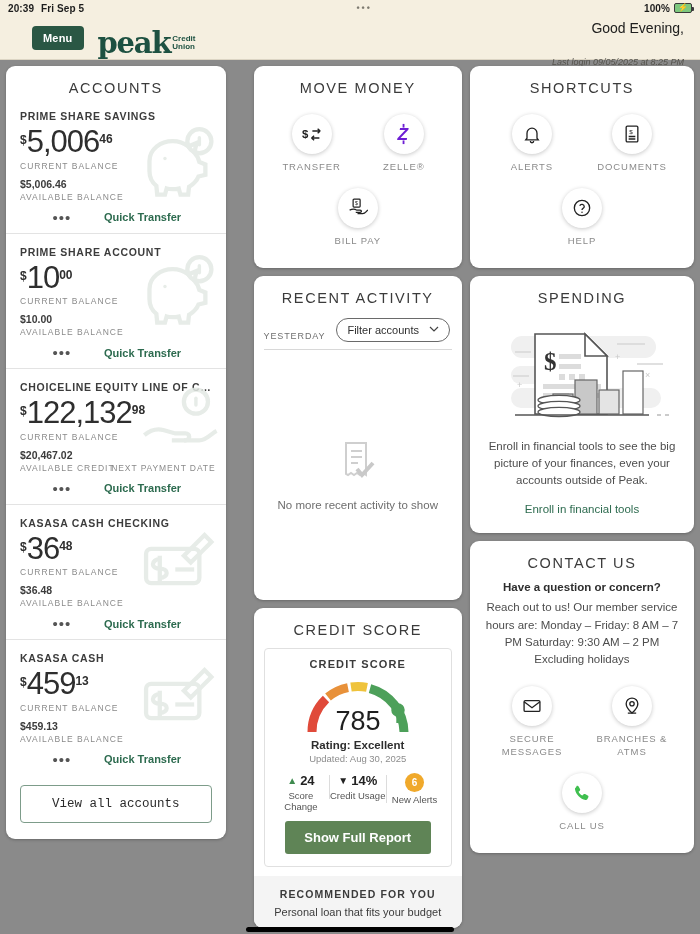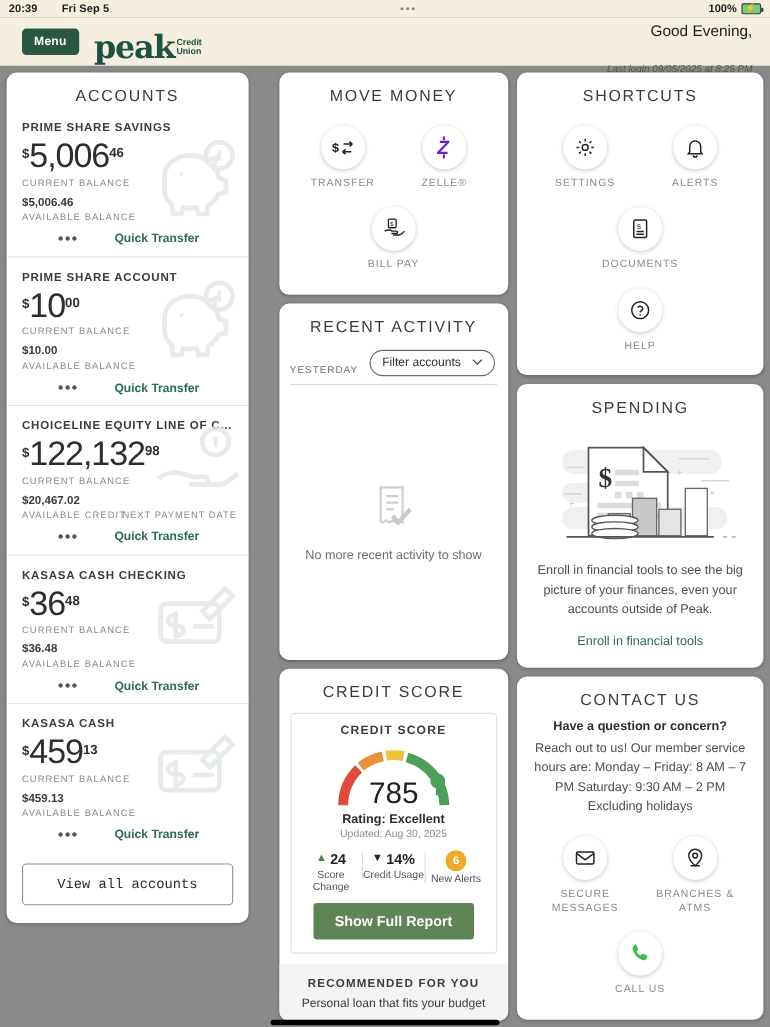--- a/index.html
+++ b/index.html
@@ -8,38 +8,38 @@
     font-family: "Liberation Sans", sans-serif;
     background: #8a8a8a;
     overflow: hidden;
   }
   
   .statusbar {
     height: 16px; background: #f5efe0; color: #1c1c1c;
     display: flex; align-items: center; padding: 0 8px;
     font-size: 10px; font-weight: 700; letter-spacing: .1px;
   }
-  .sb-left { display: flex; gap: 22px; align-items: center; }
+  .sb-left { display: flex; gap: 7px; align-items: center; }
   .sb-center { flex: 1; display: flex; justify-content: center; align-items: center; }
   .dots3 { letter-spacing: 2px; color: #7d7a70; font-size: 9px; }
   .sb-right { display: flex; gap: 4px; align-items: center; }
   .battery {
     width: 18px; height: 10px; border: 1px solid #3a3a3a; border-radius: 2px;
     background: #7ec87e; position: relative; display:flex; align-items:center; justify-content:center;
   }
   .battery:after {
     content:""; position:absolute; right:-3px; top:3px; width:2px; height:4px;
     background:#3a3a3a; border-radius:0 1px 1px 0;
   }
   .bolt { font-size: 8px; color: #14320f; line-height: 1; }
 
   
   .header {
     height: 44px; background: #f5efe0; display: flex; align-items: center;
-    padding: 0 20px; position: relative; border-bottom: 1px solid #dcd5c4;
+    padding: 0 32px; position: relative; border-bottom: 1px solid #dcd5c4;
   }
   .menu-btn {
     background: #2a5744; color: #fff; font-size: 11px; font-weight: 700;
     padding: 6px 11px; border-radius: 4px; letter-spacing: .2px;
   }
   .logo { display: flex; align-items: flex-end; margin-left: 14px; }
   .logo-word {
     font-family: "DejaVu Serif", serif; font-weight: 700; font-size: 29px;
     color: #1d5141; letter-spacing: -1.2px; line-height: .9; margin-top: 12px;
   }
@@ -460,29 +460,20 @@
   </div>
 
   <div class="col col-c">
 
     <div class="card">
       <div class="card-title">SHORTCUTS</div>
       <div class="icon-grid">
         <div class="icon-cell">
           <div class="icon-circle">
             <svg width="20" height="20" viewBox="0 0 24 24" fill="none" stroke="#222" stroke-width="1.6">
-              <circle cx="12" cy="12" r="3.2"></circle>
-              <path d="M12 2.5v3M12 18.5v3M2.5 12h3M18.5 12h3M5.2 5.2l2.1 2.1M16.7 16.7l2.1 2.1M18.8 5.2l-2.1 2.1M7.3 16.7l-2.1 2.1"></path>
-            </svg>
-          </div>
-          <div class="icon-label">SETTINGS</div>
-        </div>
-        <div class="icon-cell">
-          <div class="icon-circle">
-            <svg width="20" height="20" viewBox="0 0 24 24" fill="none" stroke="#222" stroke-width="1.6">
               <path d="M6 17V11a6 6 0 0 1 12 0v6l1.5 2H4.5z"></path>
               <path d="M10 20.5a2 2 0 0 0 4 0"></path>
             </svg>
           </div>
           <div class="icon-label">ALERTS</div>
         </div>
         <div class="icon-cell">
           <div class="icon-circle">
             <svg width="20" height="20" viewBox="0 0 24 24" fill="none" stroke="#222" stroke-width="1.6">
               <rect x="5" y="2.5" width="14" height="19" rx="1.5"></rect>

